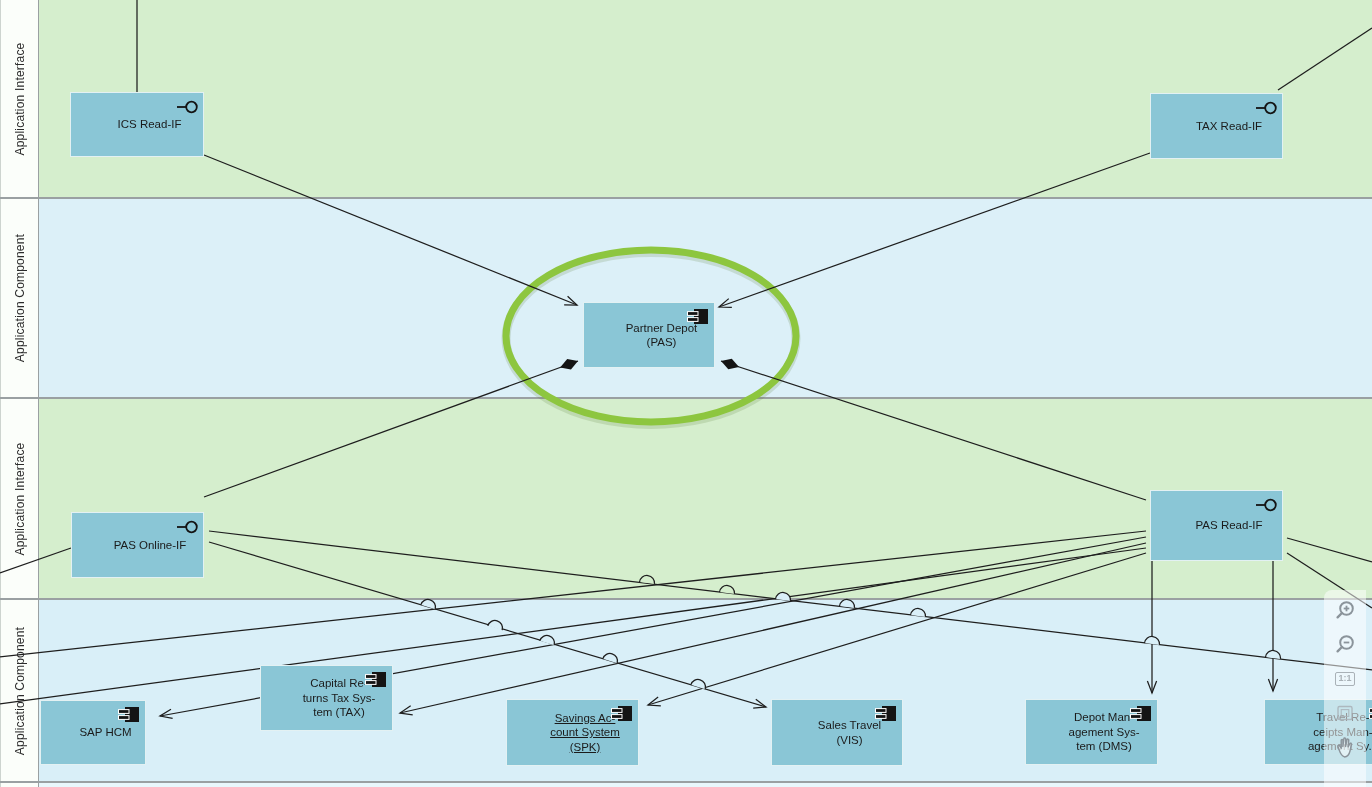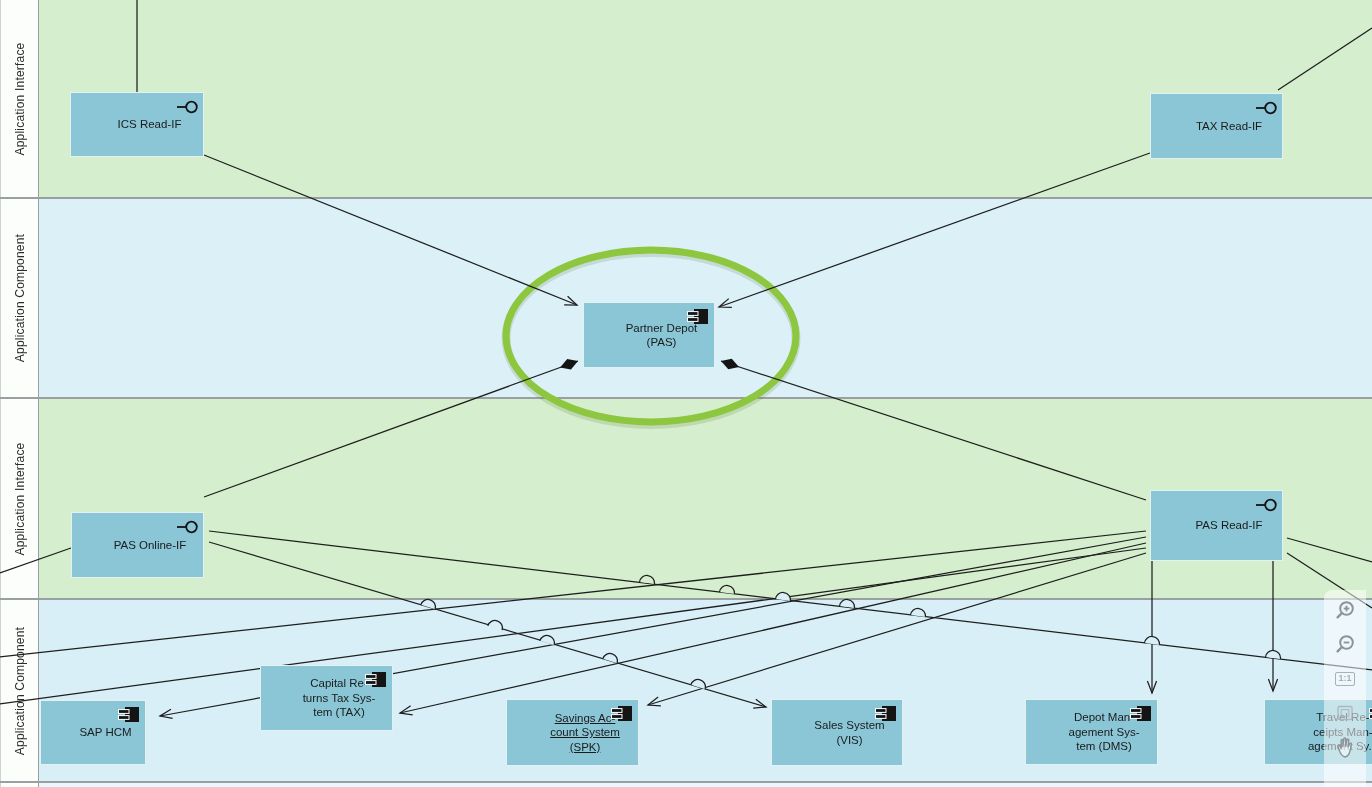--- a/index.html
+++ b/index.html
@@ -201,21 +201,21 @@
         <div class="node-label">Savings Ac-
 count System
 (SPK)</div>
       </div>
       <div class="node component" style="left: 771px; top: 699px; width: 132px; height: 67px;">
         <span class="corner-icon component"><svg width="22" height="17" viewBox="0 0 22 17">
   <rect x="7" y="1" width="14" height="15" fill="#141414"></rect>
   <rect x="0.5" y="3.6" width="10.5" height="3.8" fill="#141414" stroke="#ffffff" stroke-width="1"></rect>
   <rect x="0.5" y="9.6" width="10.5" height="3.8" fill="#141414" stroke="#ffffff" stroke-width="1"></rect>
 </svg></span>
-        <div class="node-label">Sales System
+        <div class="node-label">Sales Travel
 (VIS)</div>
       </div>
       <div class="node component" style="left: 1025px; top: 699px; width: 133px; height: 66px;">
         <span class="corner-icon component"><svg width="22" height="17" viewBox="0 0 22 17">
   <rect x="7" y="1" width="14" height="15" fill="#141414"></rect>
   <rect x="0.5" y="3.6" width="10.5" height="3.8" fill="#141414" stroke="#ffffff" stroke-width="1"></rect>
   <rect x="0.5" y="9.6" width="10.5" height="3.8" fill="#141414" stroke="#ffffff" stroke-width="1"></rect>
 </svg></span>
         <div class="node-label">Depot Man-
 agement Sys-

